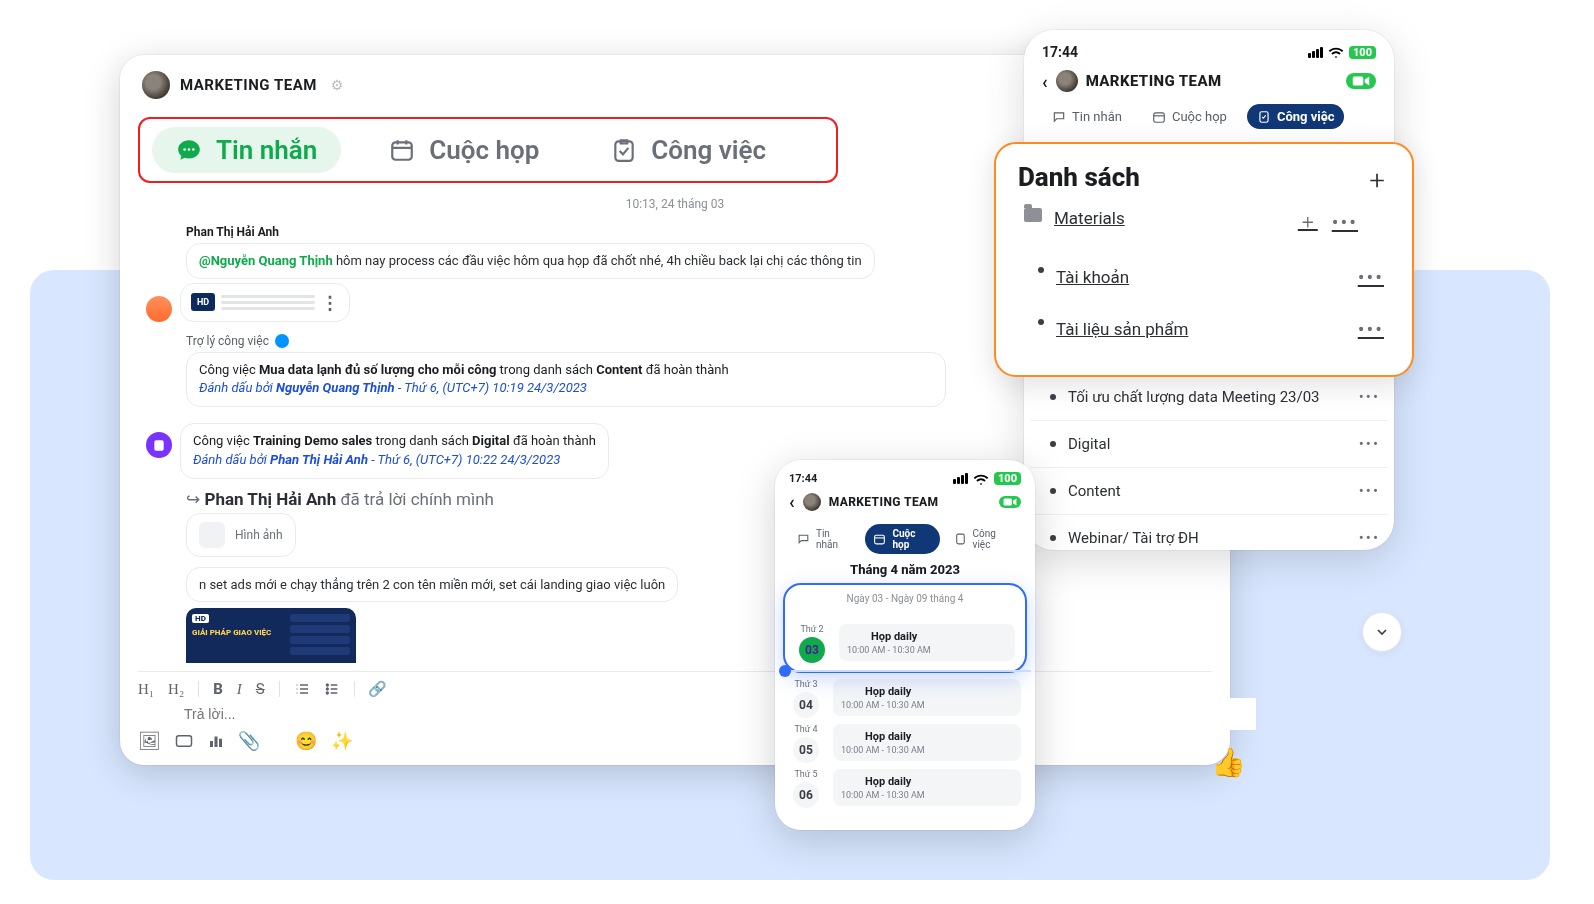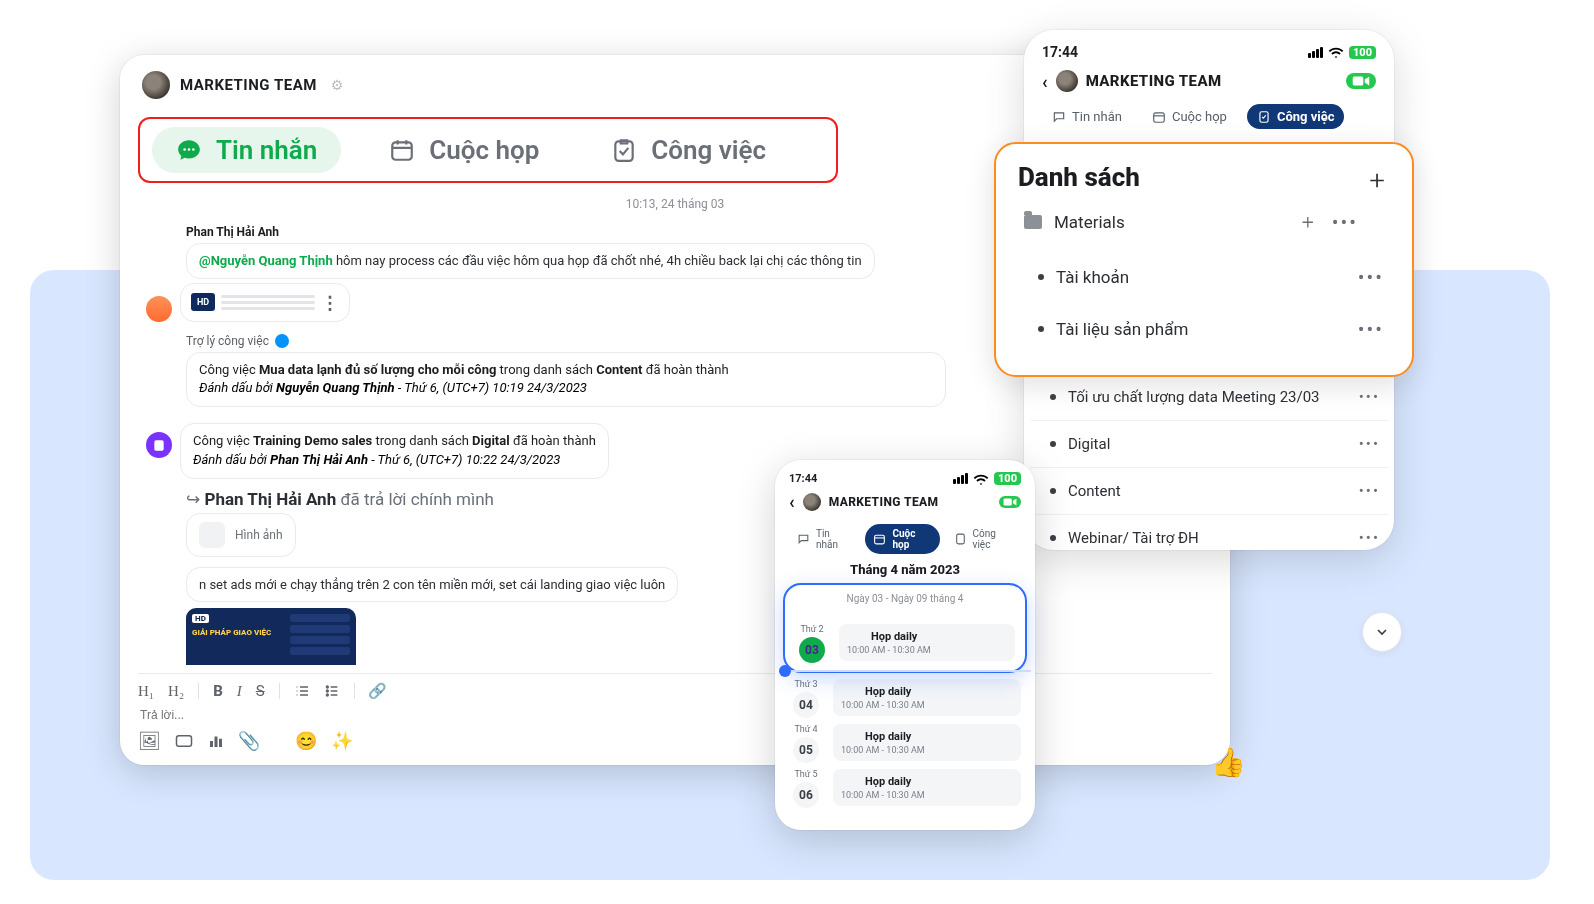--- a/index.html
+++ b/index.html
@@ -143,21 +143,21 @@
   .assistant-label{display:flex;align-items:center;gap:6px;font-size:12px;color:#5c6068;margin-top:12px;}
   .blue-dot{width:14px;height:14px;border-radius:50%;background:#0094ff;}
 
   .assist-bubble{
     background:#fff;border:1px solid #e8eaed;border-radius:14px;
     padding:8px 12px;font-size:13px;line-height:1.45;
     margin-top:4px;margin-left:40px;max-width:760px;
   }
   .assist-bubble.with-av{margin-left:0;}
   .bold{font-weight:700;}
-  .it{font-style:italic;color:#000000;text-align:center;}
+  .it{font-style:italic;color:#1d4ed8;text-align:center;}
 
   .reply-ref{font-size:17px;color:#6a6f78;margin-left:12px;margin-top:10px;}
   .reply-ref .bold{color:#2c2f34;}
 
   .img-pill{
     background:#fff;border:1px solid #e8eaed;border-radius:14px;
     padding:8px 12px;font-size:12px;color:#6a6f78;
     display:inline-flex;align-items:center;gap:10px;margin-top:4px;
   }
   .img-pill .ph{width:26px;height:26px;background:#f1f2f4;border-radius:6px;}
@@ -176,22 +176,23 @@
 
   
   .editor{
     border-top:1px solid #e8eaed;
     margin-top:8px;
     padding-top:8px;
   }
   .ed-row{display:flex;align-items:center;gap:14px;color:#5f636b;font-size:15px;}
   .ed-row .sep{width:1px;height:16px;background:#e0e2e6;}
   .ed-input{
-    width:100%;border:none;outline:none;font-size:12px;color:#1d4ed8;
+    width:100%;border:none;outline:none;font-size:14px;color:#1d4ed8;
     padding:8px 2px;
+    margin-left:44px;
   }
   .ed-bottom{display:flex;align-items:center;gap:14px;color:#5f636b;font-size:18px;}
 
   .thumbs-up{
     position:absolute;right:-16px;bottom:-14px;font-size:28px;
   }
 
   
   .mobile-task{
     position:absolute;
@@ -235,22 +236,22 @@
     width: 420px;
     background:#fff;
     border:2px solid #ff8a1e;
     border-radius:22px;
     box-shadow:0 8px 30px rgba(0,0,0,.12);
     padding:18px 22px 20px 22px;
   }
   .ds-title{font-size:26px;font-weight:800;}
   .ds-plus{float:right;font-size:26px;font-weight:300;color:#2c2f34;}
   .ds-item{
-    display:flex;align-items:center;gap:12px;
-    padding:16px 6px;font-size:17px;color:#2c2f34;
+    display:flex;align-items:flex-start;gap:12px;
+    padding:16px 6px;font-size:17px;color:#2c2f34;text-decoration:underline;
   }
   .ds-item .folder{width:18px;height:14px;background:#8c9097;border-radius:2px;position:relative;}
   .ds-item .folder::before{content:"";position:absolute;top:-4px;left:0;width:8px;height:4px;background:#8c9097;border-radius:2px 2px 0 0;}
   .ds-item .dot{width:6px;height:6px;background:#3a3f46;border-radius:50%;margin-left:14px;}
   .ds-item .actions{margin-left:auto;display:flex;align-items:center;gap:14px;color:#6a6f78;}
   .ds-item .plus{font-size:20px;font-weight:300;}
   .ds-item .more{font-size:20px;letter-spacing:2px;line-height:1;}
 
   
   .task-rest{

